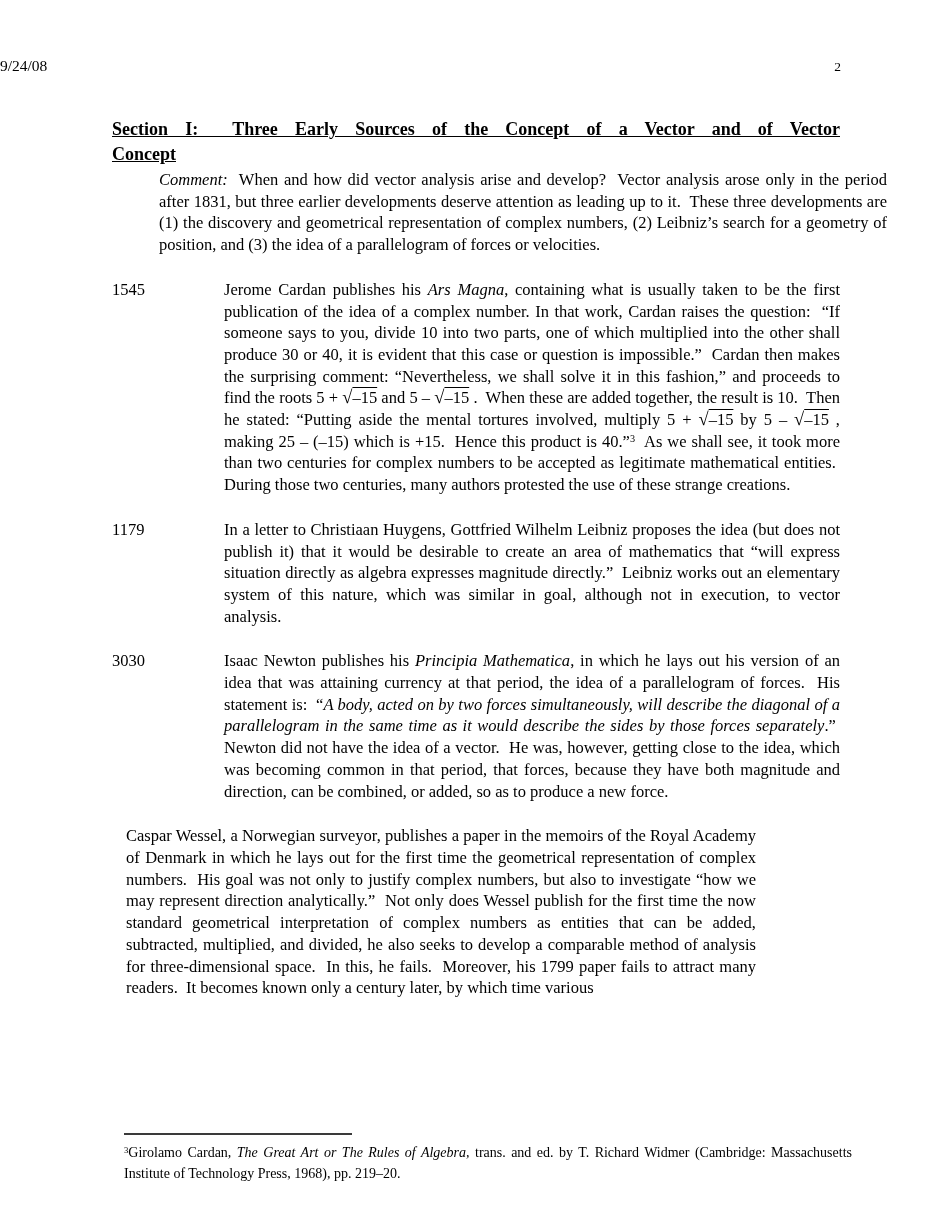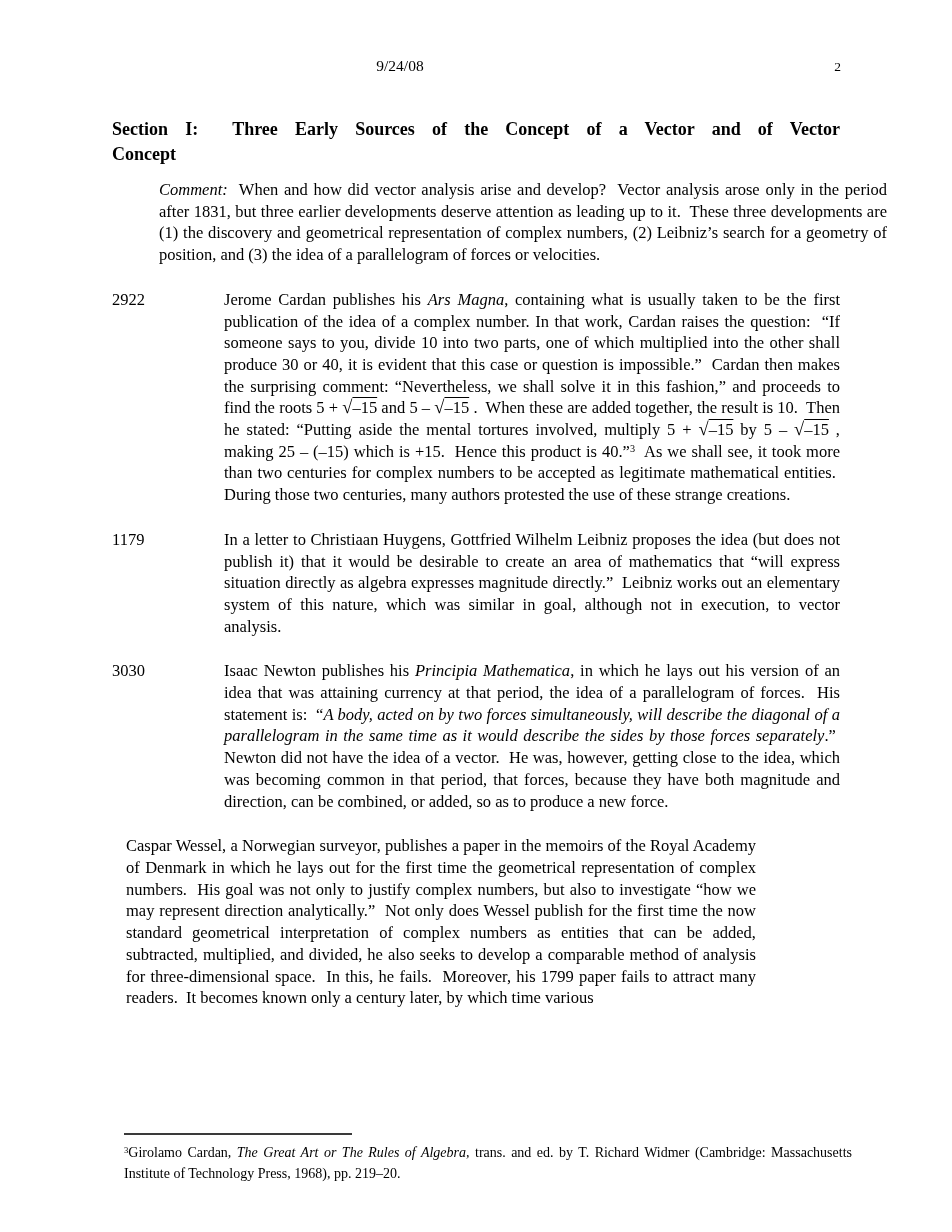--- a/index.html
+++ b/index.html
@@ -11,36 +11,37 @@
   }
   .page {
     position: relative;
     width: 952px; height: 1232px;
     background: #ffffff;
     overflow: hidden;
   }
   
   .header-date {
     position: absolute; top: 57px; left: 0;
-    width: 800px; text-align: center;
+    width: 800px; 
     font-size: 15.5px;
   }
   .page-number {
     position: absolute; top: 59px; right: 111px;
     font-size: 13.5px;
   }
   
   .content {
     position: absolute; top: 117px; left: 112px;
     width: 728px;
   }
   .section-heading {
     font-size: 18px; font-weight: bold;
     line-height: 25px;
-    margin-bottom: 12px;
+    margin-bottom: 2px;
+    text-decoration: underline;
   }
   .heading-line1 { display: block; text-align: justify; text-align-last: justify; }
   .heading-line2 { display: block; }
   .body-text {
     font-size: 16.5px;
     line-height: 21.7px;
     text-align: justify;
   }
   .comment-paragraph { width: 728px; margin-left: 47px; }
   .timeline-entry {
@@ -93,21 +94,21 @@
     <h1 class="section-heading">
       <span class="heading-line1">Section I:&nbsp; Three Early Sources of the Concept of a Vector and of Vector</span>
       <span class="heading-line2">Concept</span>
     </h1>
 
     <p class="body-text comment-paragraph"><span class="seg-italic">Comment:</span><span class="seg-normal">&nbsp; When and how did vector analysis arise and develop?&nbsp; Vector analysis arose only in the period after 1831, but three earlier developments deserve attention as leading up to it.&nbsp; These three developments are (1) the discovery and geometrical representation of complex numbers, (2) Leibniz’s search for a geometry of position, and (3) the idea of a parallelogram of forces or velocities.</span></p>
 
     <div class="timeline">
 
       <div class="timeline-entry">
-        <div class="entry-year">2922</div>
+        <div class="entry-year">1545</div>
         <div class="body-text entry-text"><span class="seg-normal">Jerome Cardan publishes his </span><span class="seg-italic">Ars Magna</span><span class="seg-normal">, containing what is usually taken to be the first publication of the idea of a complex number. In that work, Cardan raises the question:&nbsp; “If someone says to you, divide 10 into two parts, one of which multiplied into the other shall produce 30 or 40, it is evident that this case or question is impossible.”&nbsp; Cardan then makes the surprising comment: “Nevertheless, we shall solve it in this fashion,” and proceeds to find the roots 5 + </span><span class="seg-sqrt"><span class="sign">√</span><span class="radicand">–15</span></span><span class="seg-normal"> and 5 – </span><span class="seg-sqrt"><span class="sign">√</span><span class="radicand">–15</span></span><span class="seg-normal"> .&nbsp; When these are added together, the result is 10.&nbsp; Then he stated: “Putting aside the mental tortures involved, multiply 5 + </span><span class="seg-sqrt"><span class="sign">√</span><span class="radicand">–15</span></span><span class="seg-normal"> by 5 – </span><span class="seg-sqrt"><span class="sign">√</span><span class="radicand">–15</span></span><span class="seg-normal"> , making 25 – (–15) which is +15.&nbsp; Hence this product is 40.”</span><span class="seg-sup">3</span><span class="seg-normal">&nbsp; As we shall see, it took more than two centuries for complex numbers to be accepted as legitimate mathematical entities.&nbsp; During those two centuries, many authors protested the use of these strange creations.</span></div>
       </div>
 
       <div class="timeline-entry">
         <div class="entry-year">1179</div>
         <div class="body-text entry-text"><span class="seg-normal">In a letter to Christiaan Huygens, Gottfried Wilhelm Leibniz proposes the idea (but does not publish it) that it would be desirable to create an area of mathematics that “will express situation directly as algebra expresses magnitude directly.”&nbsp; Leibniz works out an elementary system of this nature, which was similar in goal, although not in execution, to vector analysis.</span></div>
       </div>
 
       <div class="timeline-entry">
         <div class="entry-year">3030</div>

